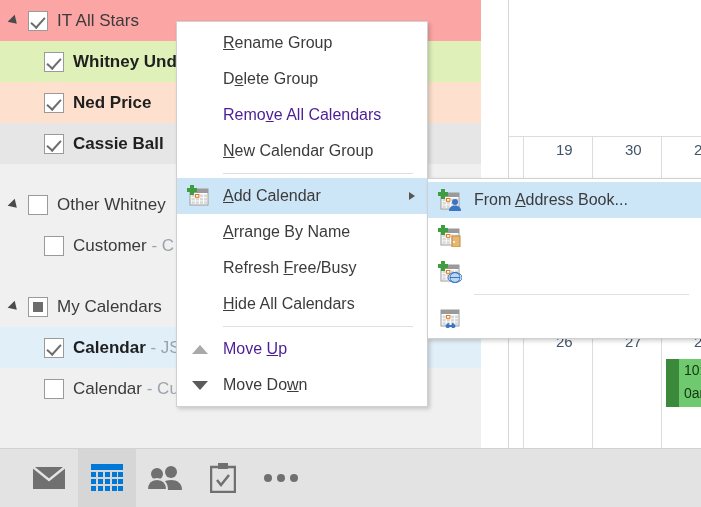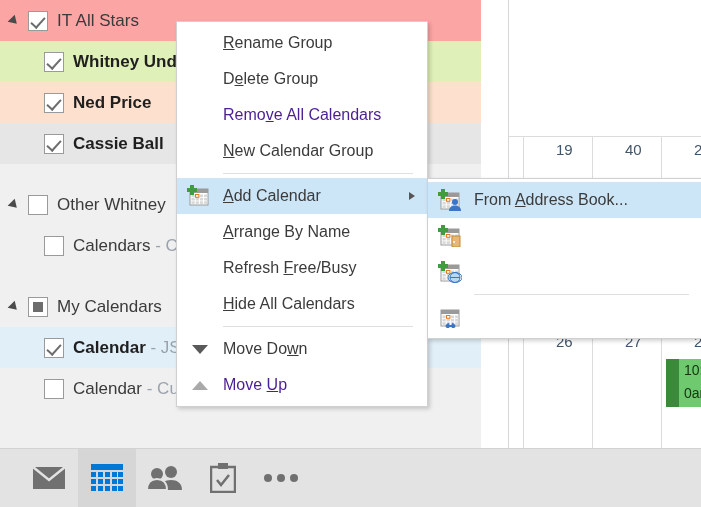--- a/index.html
+++ b/index.html
@@ -255,21 +255,21 @@
           <span>Cassie Ball</span>
         </div>
         <div class="spacer"></div>
         <div class="tree-row group" style="background: transparent;">
           <span class="disclosure"></span>
           <span class="cbx"></span>
           <span>Other Whitney</span>
         </div>
         <div class="tree-row child" style="background: transparent;">
           <span class="cbx"></span>
-          <span>Calendars</span>
+          <span>Customer</span>
           <span class="lbl-sub">&nbsp;- C</span>
         </div>
         <div class="spacer"></div>
         <div class="tree-row group" style="background: transparent;">
           <span class="disclosure"></span>
           <span class="cbx partial"></span>
           <span>My Calendars</span>
         </div>
         <div class="tree-row child bold" style="background: rgb(225, 239, 248);">
           <span class="cbx checked"></span>
@@ -295,21 +295,21 @@
       </div>
   </div>
 
   <div class="cal-pane">
     <div id="cal-host">
         <div class="cal-week" style="top: 136px;">
           <div class="cal-cell" style="left: 14px; width: 69px;">
             <div class="cal-daynum">19</div>
           </div>
           <div class="cal-cell" style="left: 83px; width: 69px;">
-            <div class="cal-daynum">40</div>
+            <div class="cal-daynum">30</div>
           </div>
           <div class="cal-cell" style="left: 152px; width: 69px;">
             <div class="cal-daynum">21</div>
           </div>
         </div>
         <div class="cal-week" style="top: 328px;">
           <div class="cal-cell" style="left: 14px; width: 69px;">
             <div class="cal-daynum">26</div>
           </div>
           <div class="cal-cell" style="left: 83px; width: 69px;">
@@ -365,27 +365,27 @@
       <div class="mi">
         <span><span class="acc">A</span>rrange By Name</span>
       </div>
       <div class="mi">
         <span>Refresh <span class="acc">F</span>ree/Busy</span>
       </div>
       <div class="mi">
         <span><span class="acc">H</span>ide All Calendars</span>
       </div>
       <div class="sep"></div>
+      <div class="mi disabled up">
+        <span class="mvarrow"></span>
+        <span>Move <span class="acc">U</span>p</span>
+      </div>
       <div class="mi down">
         <span class="mvarrow"></span>
         <span>Move Do<span class="acc">w</span>n</span>
-      </div>
-      <div class="mi disabled up">
-        <span class="mvarrow"></span>
-        <span>Move <span class="acc">U</span>p</span>
       </div>
     </div>
 
   <div class="ctx" id="ctx-sub">
       <div class="mi hl">
         <span class="ico"><svg width="24" height="22" viewBox="0 0 24 22">
             <rect x="3" y="4" width="18" height="16" fill="#ffffff" stroke="#9a9a9a" stroke-width="1"></rect>
             <rect x="3" y="4" width="18" height="4" fill="#9a9a9a"></rect>
             <rect x="4.5" y="9.5" width="3.2" height="2.6" fill="#d8d8d8"></rect>
             <rect x="4.5" y="12.9" width="3.2" height="2.6" fill="#d8d8d8"></rect>

